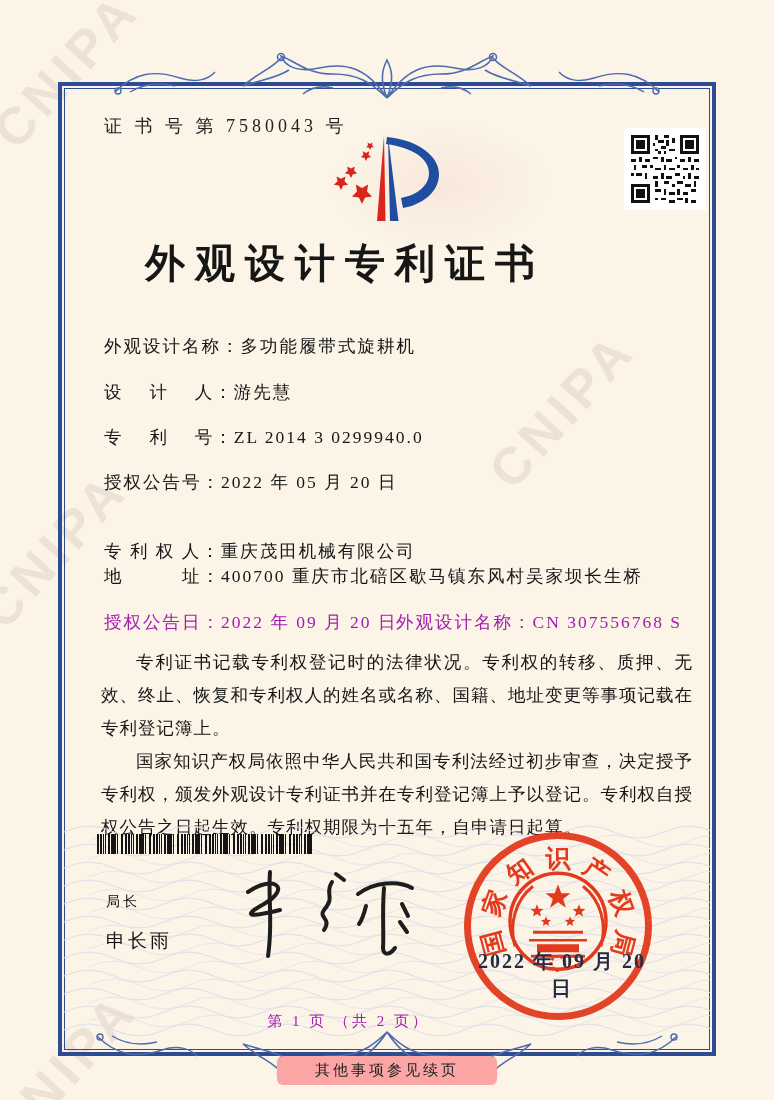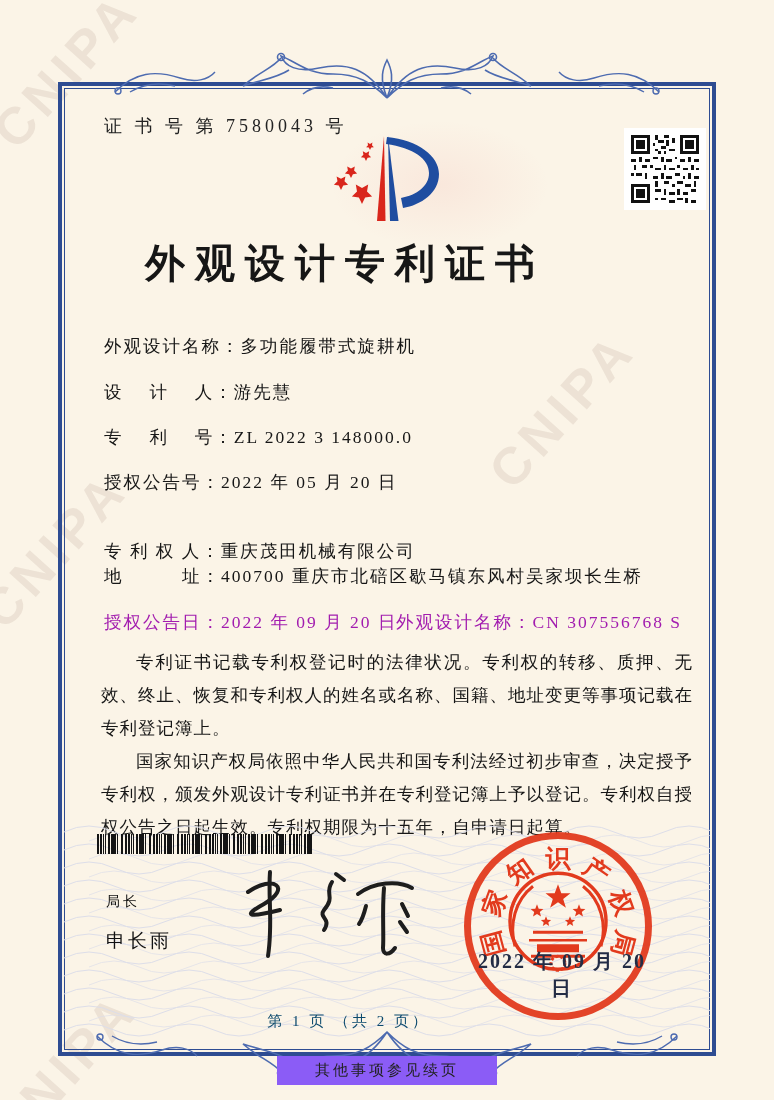--- a/index.html
+++ b/index.html
@@ -56,23 +56,23 @@
   .seal{position:absolute;left:464px;top:832px;width:188px;height:188px;}
   .seal-ring{position:absolute;inset:0;border:7px solid #e23a1d;border-radius:50%;opacity:0.95;}
   .seal-char{position:absolute;left:50%;top:50%;width:26px;height:26px;margin:-13px 0 0 -13px;
              font-size:25px;font-weight:bold;color:#e23a1d;text-align:center;line-height:26px;
              transform:rotate(var(--a)) translateY(-67px);}
   .seal-emblem{position:absolute;left:50%;top:50%;transform:translate(-50%,-54%);}
   .seal-date{position:absolute;left:464px;top:948px;width:196px;text-align:center;
              font-size:20px;letter-spacing:2px;color:#232c45;font-weight:bold;}
   
   .page-num{position:absolute;left:0;top:1012px;width:697px;text-align:center;
-            font-size:15px;letter-spacing:3px;color:#0c4a6e;}
+            font-size:15px;letter-spacing:3px;color:#a21caf;}
   .cont-note{position:absolute;left:0;top:1056px;width:774px;text-align:center;font-size:15px;letter-spacing:3px;color:#222;}
-  .cont-note span{background:#8b5cf6;padding:5px 38px;display:inline-block;}
+  .cont-note span{background:#fca5a5;padding:5px 38px;display:inline-block;border-radius:6px;}
 </style>
 </head>
 <body>
 
 <div class="page">
 
   <div class="wm wm1">CNIPA</div>
   <div class="wm wm2">CNIPA</div>
   <div class="wm wm3">CNIPA</div>
   <div class="wm wm4">CNIPA</div>
@@ -158,21 +158,21 @@
     <g fill="#1f4da0">
       <polygon points="70,12 72,97 80.5,97"></polygon>
       <path d="M69,13 C100,16 121,32 121,50 C121,69 103,81 85,84 L83,74 C99,71 111,62 111,49 C111,35 96,24 68,20 Z"></path>
     </g>
   </svg>
 
   <div class="title">外观设计专利证书</div>
 
   <div class="field f2"><span class="lbl">设　 计　 人：</span><span class="val">游先慧</span></div>
   <div class="field f1"><span class="lbl">外观设计名称：</span><span class="val">多功能履带式旋耕机</span></div>
-  <div class="field f3"><span class="lbl">专　 利　 号：</span><span class="val">ZL 2022 3 148000.0</span></div>
+  <div class="field f3"><span class="lbl">专　 利　 号：</span><span class="val">ZL 2014 3 0299940.0</span></div>
   <div class="field f4"><span class="lbl">授权公告号：</span><span class="val">2022 年 05 月 20 日</span></div>
   <div class="field f5"><span class="lbl">专 利 权 人：</span><span class="val">重庆茂田机械有限公司</span></div>
   <div class="field f6"><span class="lbl">地　　　址：</span><span class="val">400700 重庆市北碚区歇马镇东风村吴家坝长生桥</span></div>
 
   <div class="grant">
     <span><span>授权公告日：</span><span>2022 年 09 月 20 日</span></span>
     <span class="pair2"><span>外观设计名称：</span><span>CN 307556768 S</span></span>
   </div>
 
   <div class="body-text">

